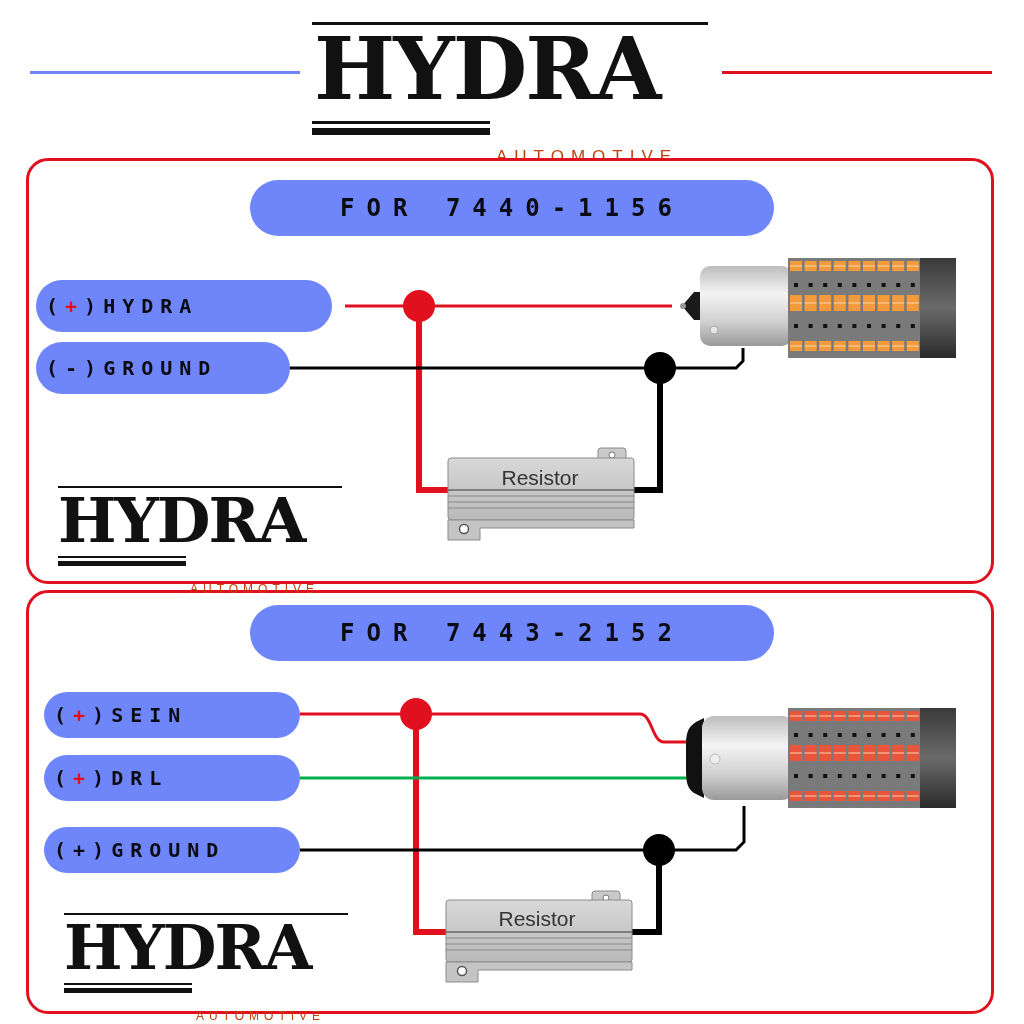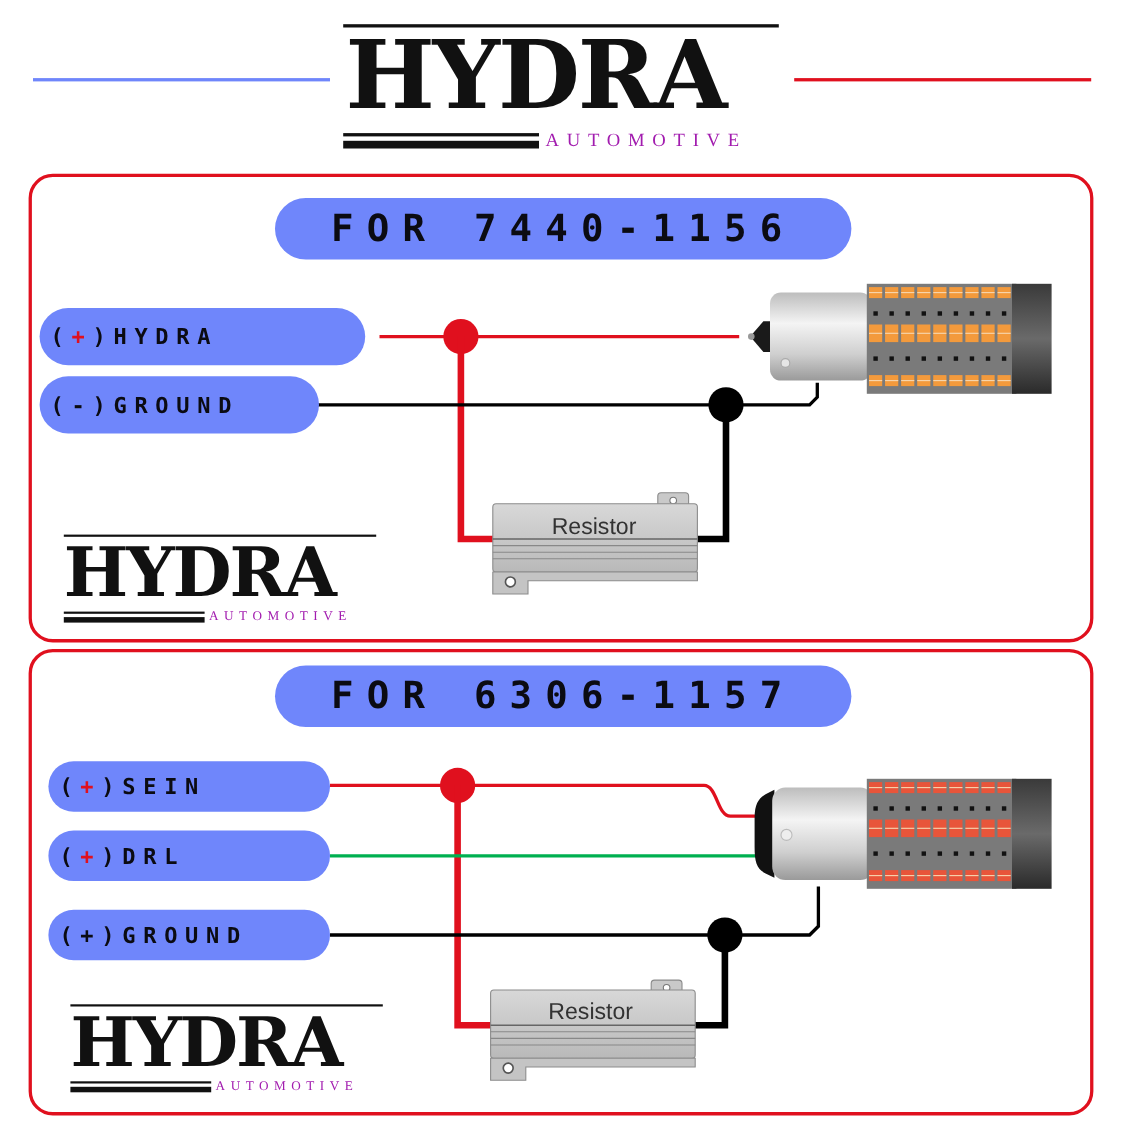--- a/index.html
+++ b/index.html
@@ -1,26 +1,26 @@
 <!DOCTYPE html>
 <html><head>
 <meta charset="utf-8">
 <style>
   html, body { margin: 0; padding: 0; background: #ffffff; }
   body { width: 1024px; height: 1024px; position: relative; overflow: hidden; font-family: "DejaVu Sans", sans-serif; }
   .abs { position: absolute; }
   .hline { position: absolute; height: 3px; }
   .panel { position: absolute; border: 3px solid #e0101e; border-radius: 22px; box-sizing: border-box; background: #fff; }
   .pill { position: absolute; background: #6f86fb; border-radius: 30px; display: flex; align-items: center; box-sizing: border-box; }
-  .pill-title { justify-content: center; font-family: "DejaVu Sans Mono", monospace; font-weight: bold; font-size: 34px; letter-spacing: 12px; color: #0b0b12; }
+  .pill-title { justify-content: center; font-family: "DejaVu Sans Mono", monospace; font-weight: bold; font-size: 24px; letter-spacing: 12px; color: #0b0b12; }
   .pill-label { padding-left: 10px; font-family: "DejaVu Sans Mono", monospace; font-weight: bold; font-size: 20px; letter-spacing: 7px; color: #0b0b12; }
   .pill-label .plus { color: #e0101e; }
   .logo { position: absolute; }
   .logo .word { font-family: "DejaVu Serif", serif; font-weight: bold; color: #111; line-height: 1; letter-spacing: -2px; }
-  .logo .sub { font-family: Liberation Serif, serif; color: #a21caf; letter-spacing: 7px; }
+  .logo .sub { font-family: Liberation Sans, sans-serif; color: #c2410c; letter-spacing: 7px; margin-top: 29px; }
   svg.wires { position: absolute; left: 0; top: 0; }
   .resistor-text { font-family: "Liberation Sans", sans-serif; font-size: 21px; fill: #333; }
 </style>
 </head>
 <body>
 
 <div class="hline" style="left:30px; top:71px; width:270px; background:#6f86fb;"></div>
 <div class="hline" style="left:722px; top:71px; width:270px; background:#e0101e;"></div>
 <div class="logo" style="left:310px; top:18px; width:400px; height:120px;">
   <div class="abs" style="left:2px; top:4px; width:396px; height:3px; background:#111;"></div>
@@ -280,21 +280,21 @@
 </div>
 <div class="logo" style="left:56px; top:484px; width:290px; height:86px;">
   <div class="abs" style="left:2px; top:2px; width:284px; height:2px; background:#111;"></div>
   <div class="abs word" style="left:2px; top:6px; font-size:62px;">HYDRA</div>
   <div class="abs" style="left:2px; top:72px; width:128px; height:2px; background:#111;"></div>
   <div class="abs" style="left:2px; top:77px; width:128px; height:5px; background:#111;"></div>
   <div class="abs sub" style="left:134px; top:69px; font-size:12px; letter-spacing:5px;">AUTOMOTIVE</div>
 </div>
 
 <div class="pill pill-title" style="left:250px; top:605px; width:524px; height:56px;">
-  <span>FOR 6306-1157</span>
+  <span>FOR 7443-2152</span>
 </div>
 <div class="pill pill-label" style="left:44px; top:692px; width:256px; height:46px;">
   <span>(</span>
     <span class="plus">+</span>
     <span>)</span>
     <span>SEIN</span>
 </div>
 <div class="pill pill-label" style="left:44px; top:755px; width:256px; height:46px;">
   <span>(</span>
     <span class="plus">+</span>

